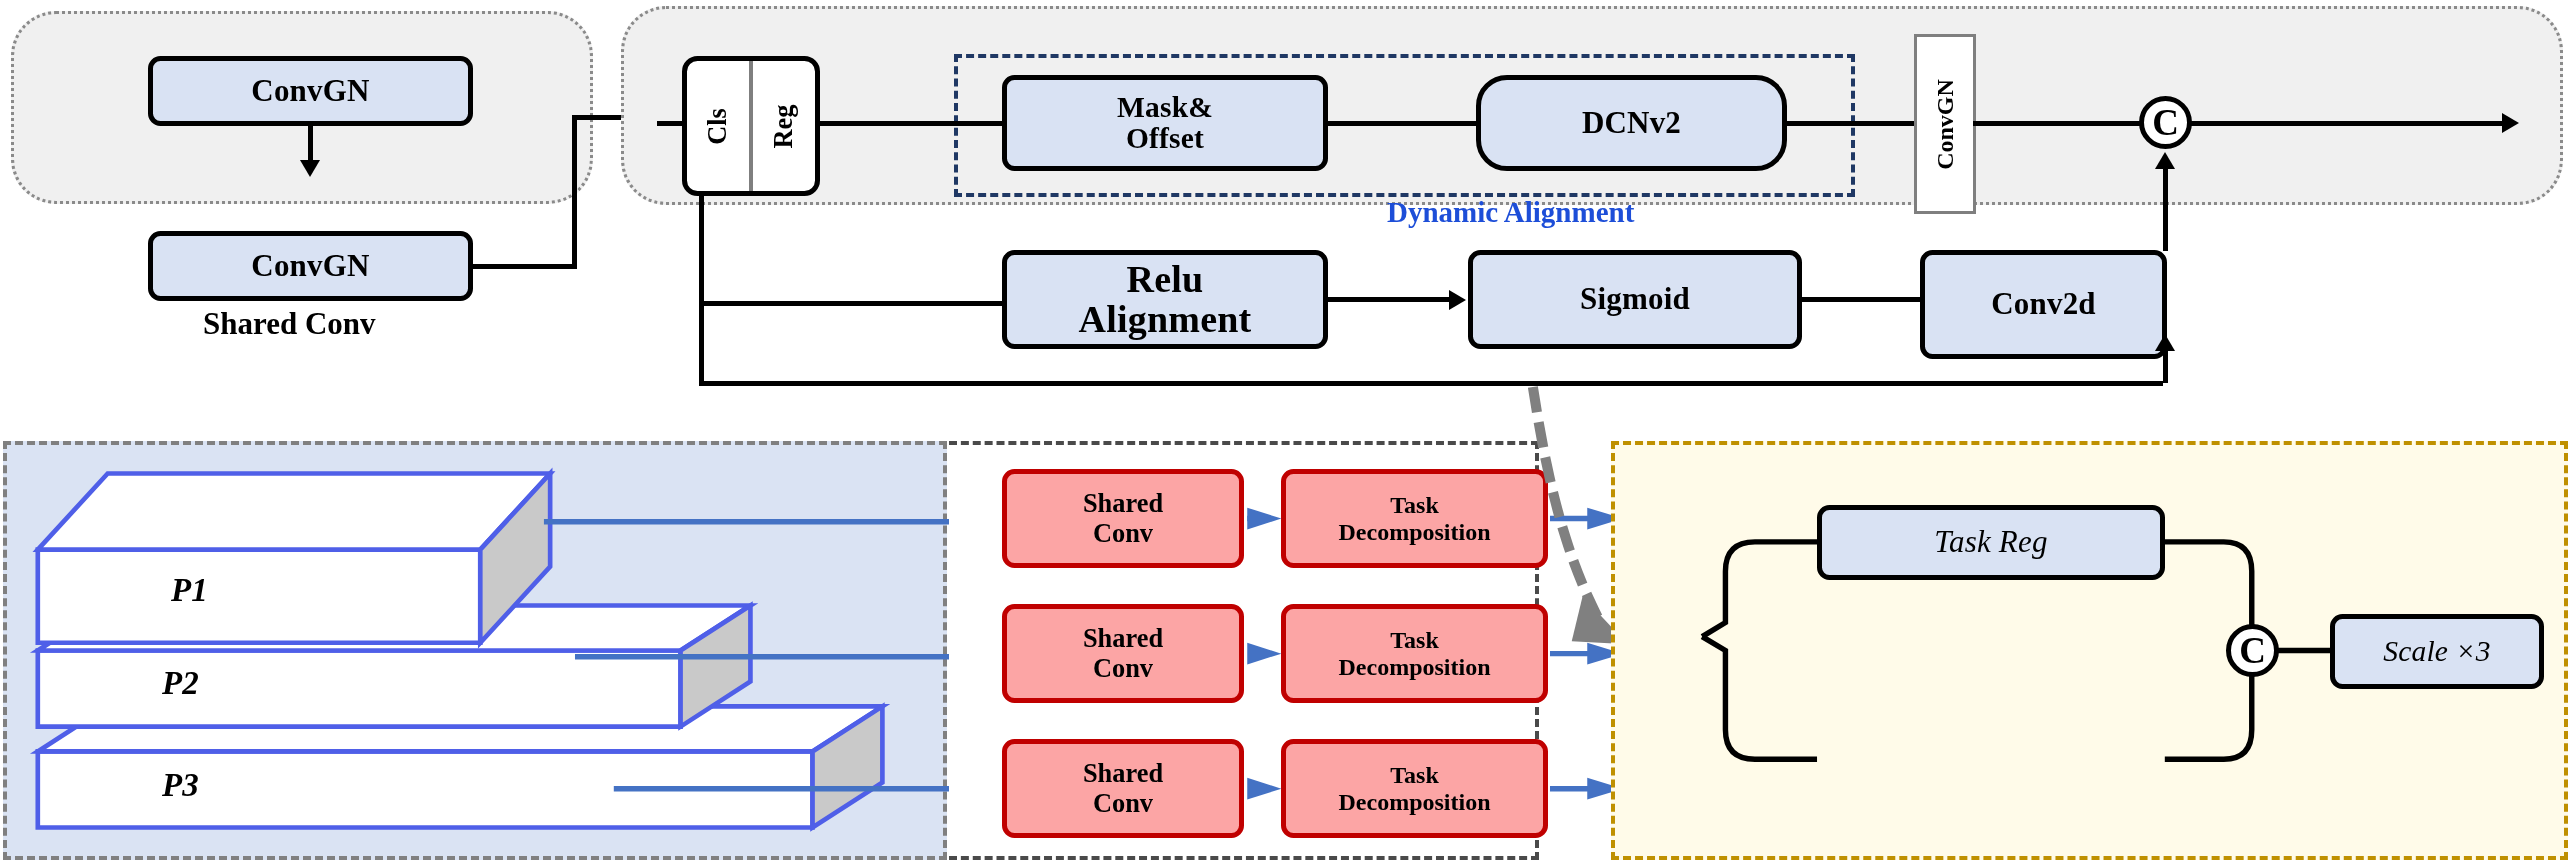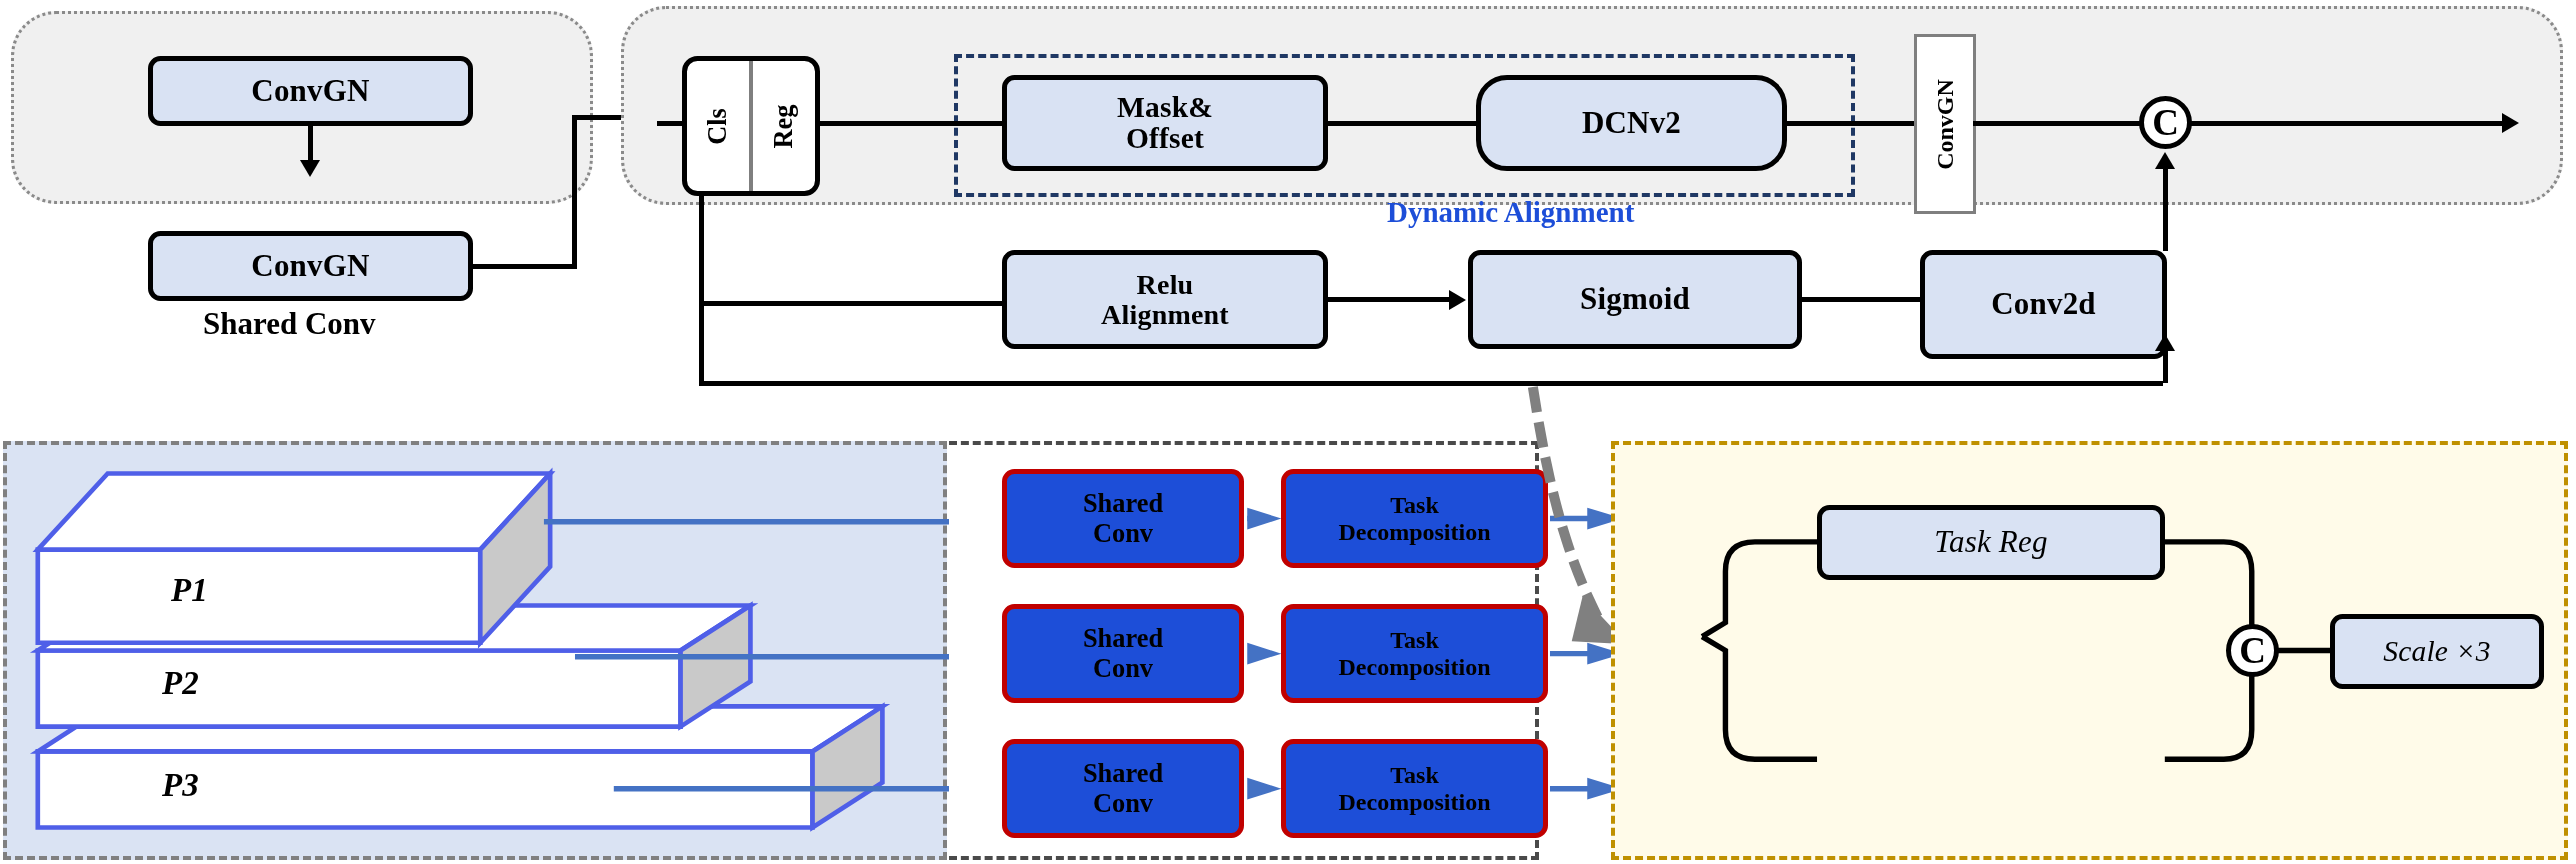--- a/index.html
+++ b/index.html
@@ -35,21 +35,21 @@
     background:#d9e2f3;border:5.4px solid #000000;border-radius:12.4px;
     display:flex;align-items:center;justify-content:center;
     text-align:center;font-weight:bold;color:#000;
     line-height:1.05;letter-spacing:0.2px;
   }
   .node.italic{font-style:italic;font-weight:normal;}
 
   
   .node-peach{
     position:absolute;box-sizing:border-box;
-    background:#1d4ed8;border:5.4px solid #c00000;border-radius:12.4px;
+    background:#fca5a5;border:5.4px solid #c00000;border-radius:12.4px;
     display:flex;align-items:center;justify-content:center;
     text-align:right;font-weight:bold;color:#000;line-height:1.12;
   }
 
   
   .vbox{
     position:absolute;box-sizing:border-box;background:#ffffff;
     border:3.9px solid #7f7f7f;display:flex;align-items:center;justify-content:center;
   }
   .vbox span{transform:rotate(-90deg);white-space:nowrap;font-weight:bold;font-size:24px;}
@@ -153,21 +153,21 @@
   <div class="ln ln-h" style="left:1973px;top:121px;width:171px;"></div>
 
   <div class="circ" style="left:2139px;top:96px;width:53px;height:53px;font-size:37px;">C</div>
 
   <div class="ln ln-h" style="left:2190px;top:121px;width:315px;"></div>
   <div class="arrow arrow-r" style="left:2502px;top:113px;"></div>
 
   <div class="ln ln-v" style="left:699px;top:191px;height:115px;"></div>
   <div class="ln ln-h" style="left:699px;top:301px;width:308px;"></div>
 
-  <div class="node" style="left:1002px;top:250px;width:326px;height:99px;font-size:28px;flex-direction:column;">
+  <div class="node" style="left:1002px;top:250px;width:326px;height:99px;font-size:38px;flex-direction:column;">
     <div>Relu</div>
     <div>Alignment</div>
   </div>
 
   <div class="ln ln-h" style="left:1325px;top:297px;width:127px;"></div>
   <div class="arrow arrow-r" style="left:1449px;top:290px;"></div>
 
   <div class="node" style="left:1468px;top:250px;width:334px;height:99px;font-size:31px;">Sigmoid</div>
 
   <div class="ln ln-h" style="left:1799px;top:297px;width:228px;"></div>

